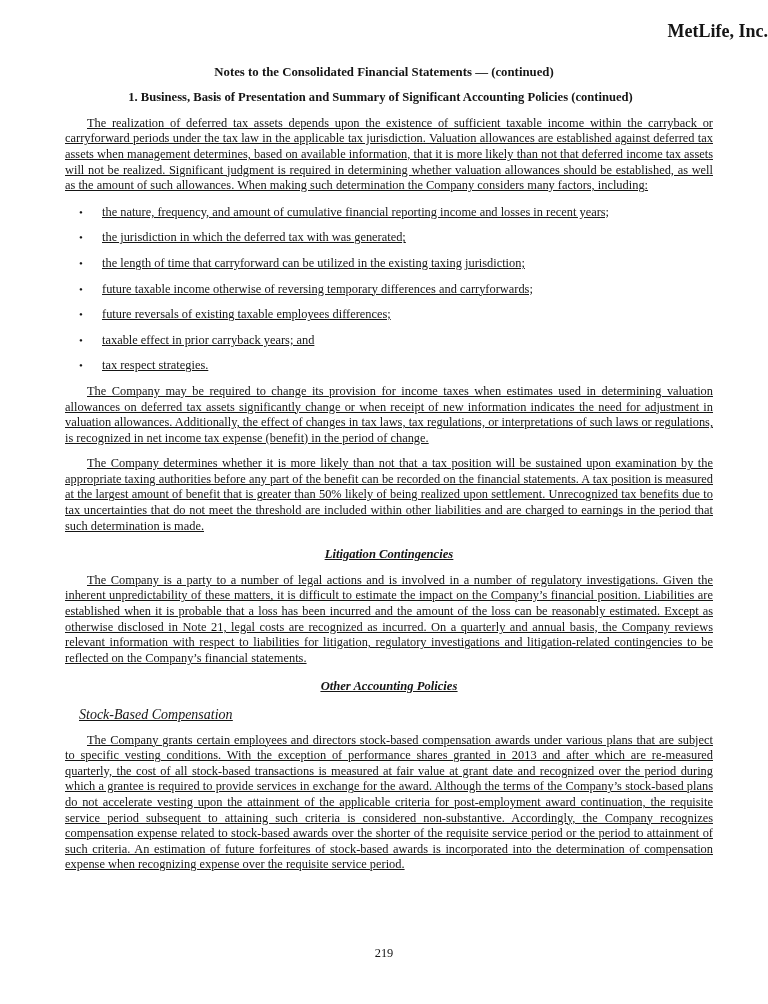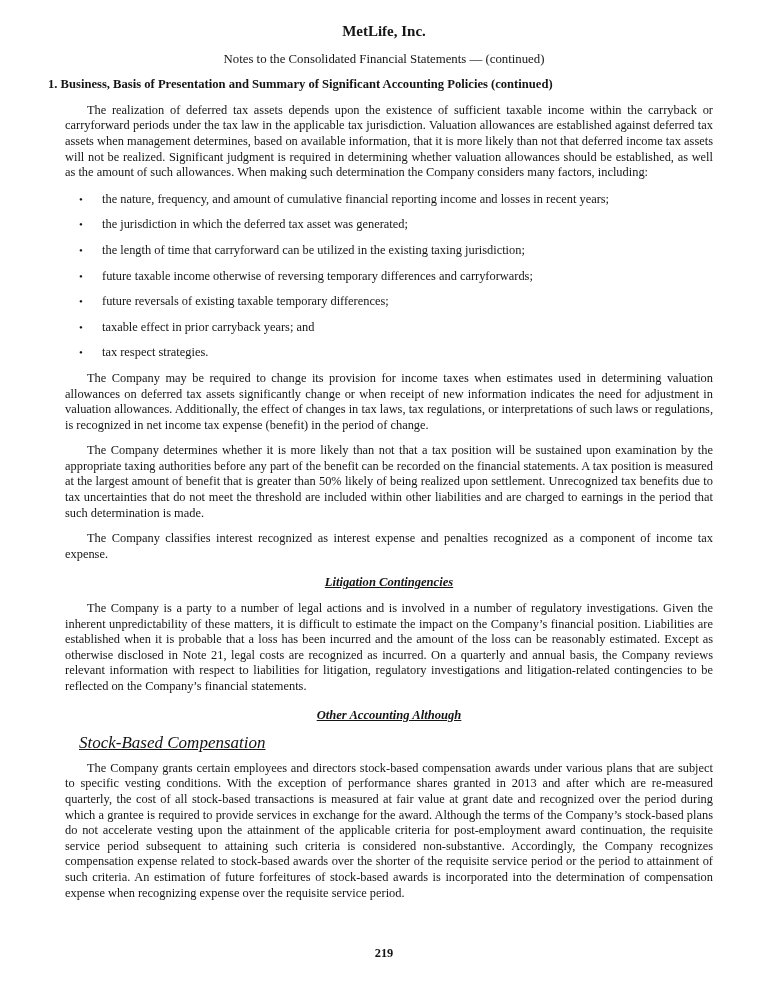--- a/index.html
+++ b/index.html
@@ -14,37 +14,39 @@
     background: #ffffff;
     font-family: "Liberation Serif", "DejaVu Serif", serif;
     color: #151515;
     font-size: 12.4px;
     line-height: 15.6px;
     overflow: hidden;
     box-sizing: border-box;
   }
   .doc-header { padding-top: 24px; }
   .company-title {
-    text-align: center;
+    text-align: right;
     font-weight: bold;
-    font-size: 15px;
+    font-size: 18px;
   }
   .doc-title {
     text-align: center;
-    font-weight: normal;
+    font-weight: bold;
     font-size: 12.8px;
-    margin-top: 12px;
+    margin-top: 25px;
   }
   .section-heading {
     font-weight: bold;
     font-size: 12.6px;
     margin: 10px 55px 0 48px;
+    text-align: center;
   }
   .doc-main {
     margin: 0 55px 0 65px;
+    text-decoration: underline;
   }
   p.para {
     text-align: justify;
     text-indent: 22px;
     margin: 10px 0 0 0;
   }
   ul.bullet-list {
     list-style: none;
     margin: 11px 0 0 0;
     padding: 0;
@@ -64,32 +66,31 @@
     font-weight: bold;
     font-style: italic;
     text-decoration: underline;
     font-size: 12.6px;
     margin: 13px 0 0 0;
     text-align: center;
   }
   .subsubheading {
     font-style: italic;
     text-decoration: underline;
-    font-size: 17px;
+    font-size: 14px;
     margin: 12px 0 0 14px;
     font-weight: normal;
   }
   .page-footer {
     position: absolute;
     top: 946px;
     left: 0;
     width: 100%;
     text-align: center;
     font-size: 12.4px;
-    font-weight: bold;
   }
 </style>
 </head>
 <body>
 
 <div class="page">
 
   <div class="doc-header">
     <div class="company-title">MetLife, Inc.</div>
     <div class="doc-title">Notes to the Consolidated Financial Statements — (continued)</div>
@@ -100,55 +101,54 @@
 
     <p class="para">The realization of deferred tax assets depends upon the existence of sufficient taxable income within the carryback or carryforward periods under the tax law in the applicable tax jurisdiction. Valuation allowances are established against deferred tax assets when management determines, based on available information, that it is more likely than not that deferred income tax assets will not be realized. Significant judgment is required in determining whether valuation allowances should be established, as well as the amount of such allowances. When making such determination the Company considers many factors, including:</p>
 
     <ul class="bullet-list">
       <li>
         <span class="bullet-marker">•</span>
         <span>the nature, frequency, and amount of cumulative financial reporting income and losses in recent years;</span>
       </li>
       <li>
         <span class="bullet-marker">•</span>
-        <span>the jurisdiction in which the deferred tax asset was generated;</span>
+        <span>the jurisdiction in which the deferred tax with was generated;</span>
       </li>
       <li>
         <span class="bullet-marker">•</span>
         <span>the length of time that carryforward can be utilized in the existing taxing jurisdiction;</span>
       </li>
       <li>
         <span class="bullet-marker">•</span>
         <span>future taxable income otherwise of reversing temporary differences and carryforwards;</span>
       </li>
       <li>
         <span class="bullet-marker">•</span>
-        <span>future reversals of existing taxable temporary differences;</span>
+        <span>future reversals of existing taxable employees differences;</span>
       </li>
       <li>
         <span class="bullet-marker">•</span>
         <span>taxable effect in prior carryback years; and</span>
       </li>
       <li>
         <span class="bullet-marker">•</span>
         <span>tax respect strategies.</span>
       </li>
     </ul>
 
     <p class="para">The Company may be required to change its provision for income taxes when estimates used in determining valuation allowances on deferred tax assets significantly change or when receipt of new information indicates the need for adjustment in valuation allowances. Additionally, the effect of changes in tax laws, tax regulations, or interpretations of such laws or regulations, is recognized in net income tax expense (benefit) in the period of change.</p>
 
     <p class="para">The Company determines whether it is more likely than not that a tax position will be sustained upon examination by the appropriate taxing authorities before any part of the benefit can be recorded on the financial statements. A tax position is measured at the largest amount of benefit that is greater than 50% likely of being realized upon settlement. Unrecognized tax benefits due to tax uncertainties that do not meet the threshold are included within other liabilities and are charged to earnings in the period that such determination is made.</p>
 
-    <p class="para">The Company classifies interest recognized as interest expense and penalties recognized as a component of income tax expense.</p>
 
     <h4 class="subheading">Litigation Contingencies</h4>
 
     <p class="para">The Company is a party to a number of legal actions and is involved in a number of regulatory investigations. Given the inherent unpredictability of these matters, it is difficult to estimate the impact on the Company’s financial position. Liabilities are established when it is probable that a loss has been incurred and the amount of the loss can be reasonably estimated. Except as otherwise disclosed in Note 21, legal costs are recognized as incurred. On a quarterly and annual basis, the Company reviews relevant information with respect to liabilities for litigation, regulatory investigations and litigation-related contingencies to be reflected on the Company’s financial statements.</p>
 
-    <h4 class="subheading">Other Accounting Although</h4>
+    <h4 class="subheading">Other Accounting Policies</h4>
 
     <h5 class="subsubheading">Stock-Based Compensation</h5>
 
     <p class="para">The Company grants certain employees and directors stock-based compensation awards under various plans that are subject to specific vesting conditions. With the exception of performance shares granted in 2013 and after which are re-measured quarterly, the cost of all stock-based transactions is measured at fair value at grant date and recognized over the period during which a grantee is required to provide services in exchange for the award. Although the terms of the Company’s stock-based plans do not accelerate vesting upon the attainment of the applicable criteria for post-employment award continuation, the requisite service period subsequent to attaining such criteria is considered non-substantive. Accordingly, the Company recognizes compensation expense related to stock-based awards over the shorter of the requisite service period or the period to attainment of such criteria. An estimation of future forfeitures of stock-based awards is incorporated into the determination of compensation expense when recognizing expense over the requisite service period.</p>
 
   </div>
 
   <div class="page-footer">
     <span>219</span>
   </div>

